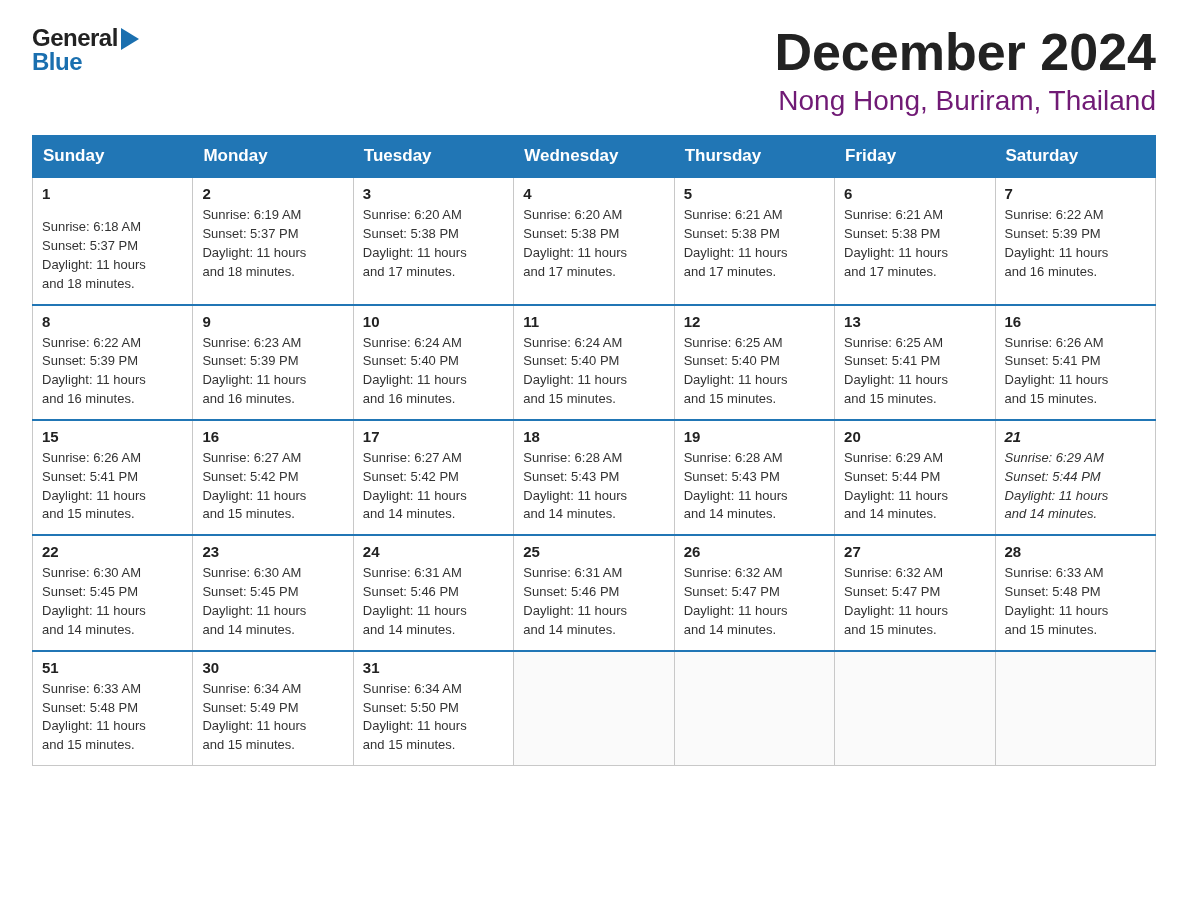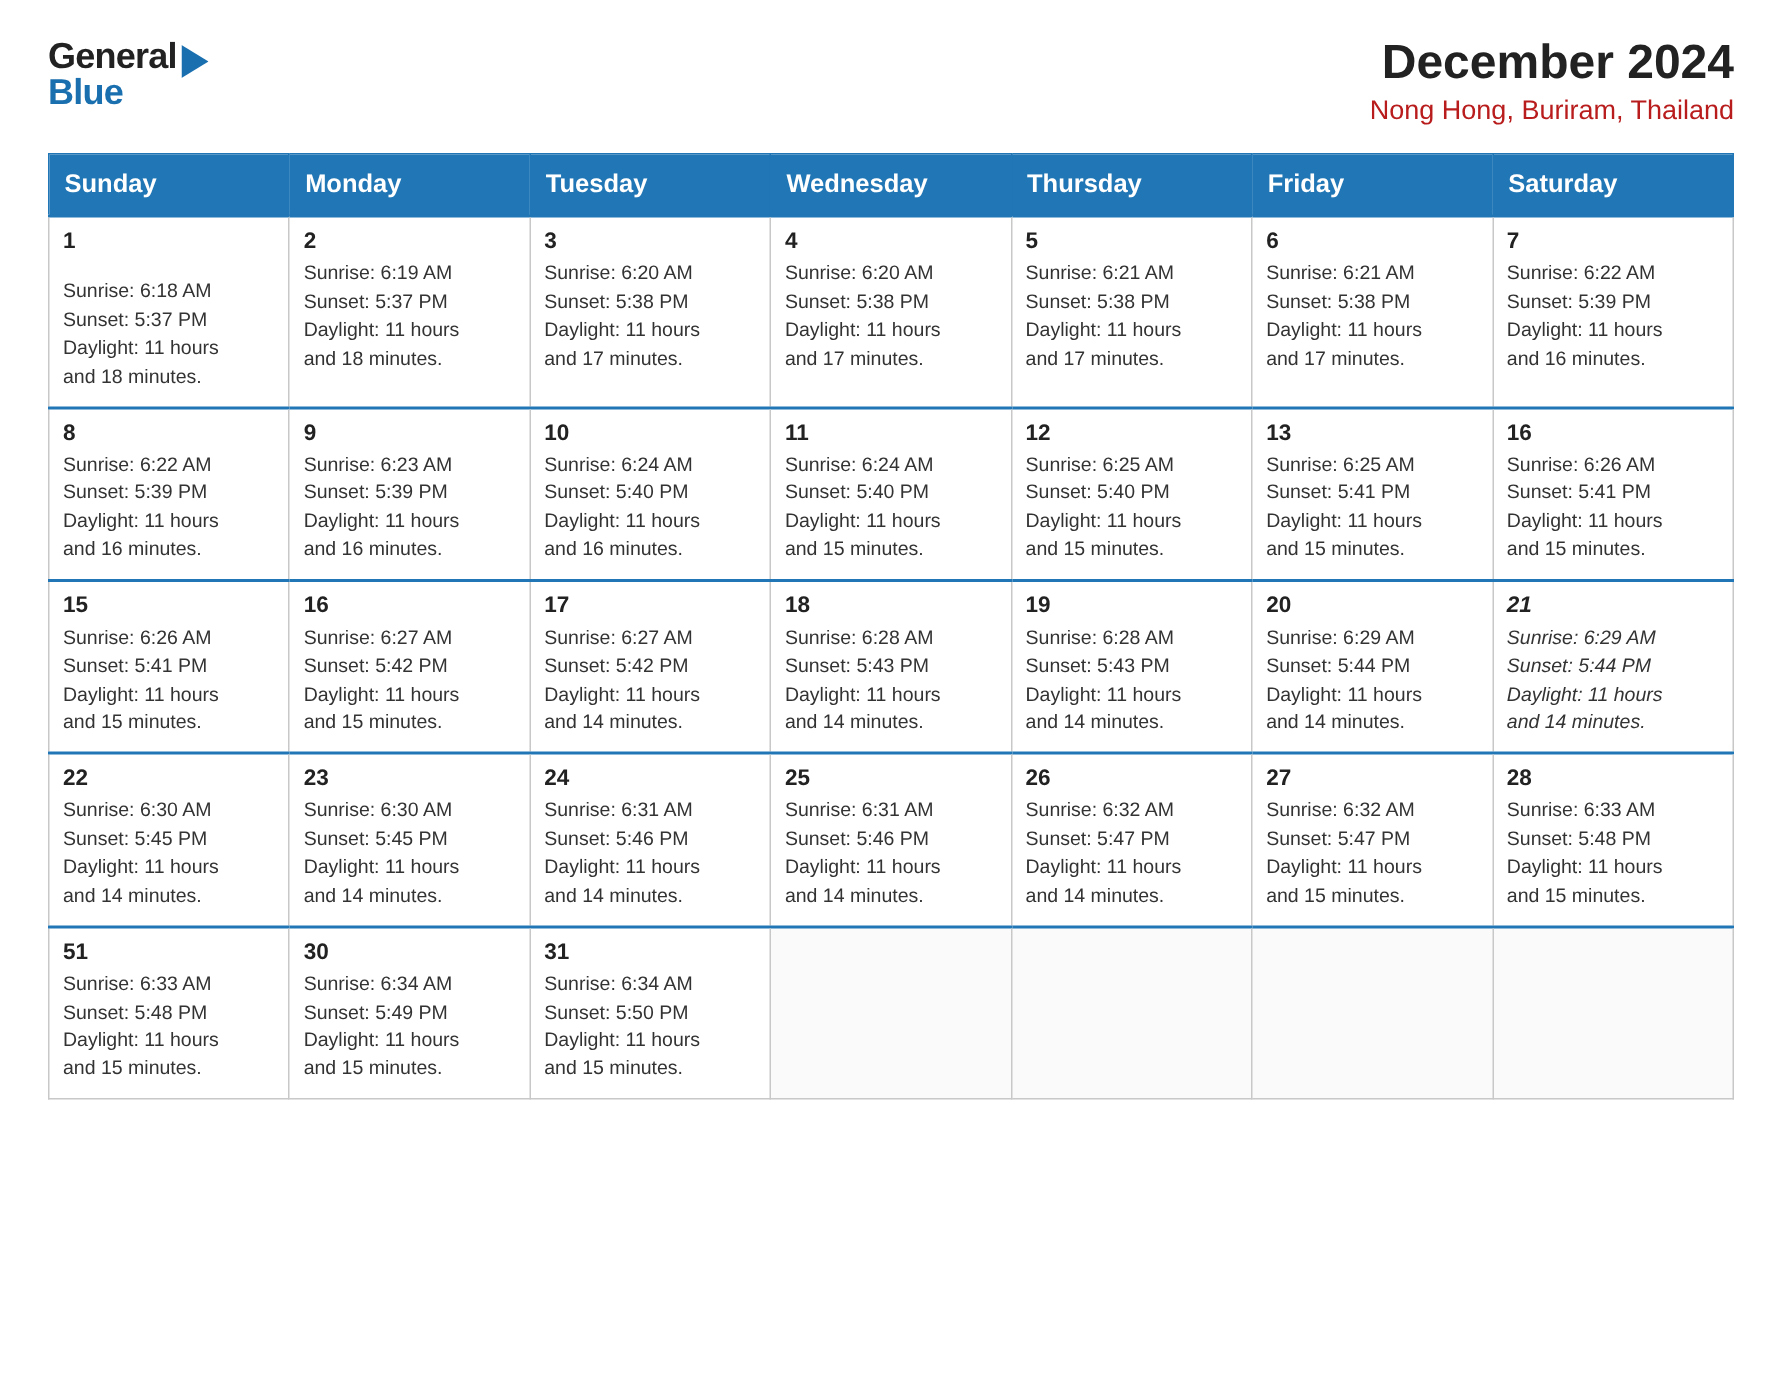--- a/index.html
+++ b/index.html
@@ -13,28 +13,28 @@
     .header {
       display: flex;
       align-items: flex-start;
       justify-content: space-between;
       margin-bottom: 18px;
     }
     .title-block {
       text-align: right;
     }
     .month-title {
-      font-size: 32px;
+      font-size: 52px;
       font-weight: bold;
       color: #222;
       line-height: 1.1;
     }
     .location-title {
-      font-size: 18px;
-      color: #b91c1c;
+      font-size: 28px;
+      color: #701a75;
       margin-top: 4px;
     }
     table {
       width: 100%;
       border-collapse: collapse;
     }
     thead tr th {
       background: #2176b5;
       color: #fff;
       font-size: 17px;
@@ -88,21 +88,21 @@
       color: #1a6faf;
       letter-spacing: -0.5px;
       margin-top: -4px;
     }
   </style>
 </head>
 <body>
 
 <div class="header">
   <div class="logo-wrap">
-    <div style="display:flex;align-items:flex-end;gap:0;">
+    <div style="display:flex;align-items:center;gap:0;">
       <span class="logo-line1">General</span>
       <svg width="18" height="22" viewBox="0 0 18 22" style="margin-left:3px;margin-top:1px;" xmlns="http://www.w3.org/2000/svg">
         <polygon points="0,0 18,11 0,22" fill="#1a6faf"></polygon>
       </svg>
     </div>
     <div class="logo-line2">Blue</div>
   </div>
   <div class="title-block">
     <div class="month-title">December 2024</div>
     <div class="location-title">Nong Hong, Buriram, Thailand</div>

